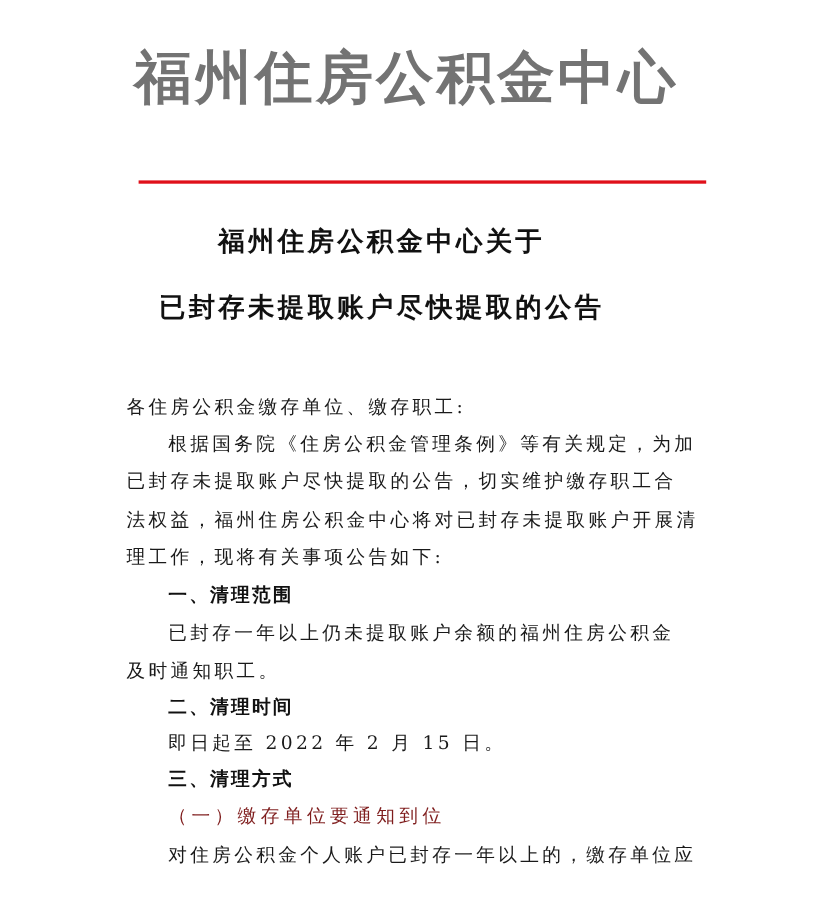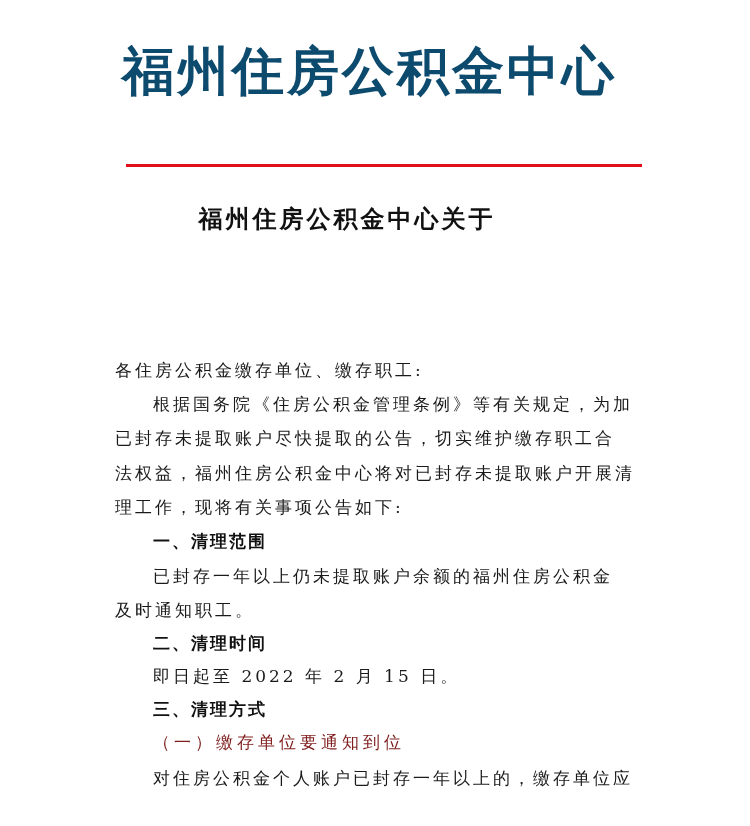--- a/index.html
+++ b/index.html
@@ -79,25 +79,26 @@
     color: #7f1d1d;
   }
   .full { left: 115px; }
   .indent { left: 153px; }
 </style>
 </head>
 <body>
 
 <div class="page">
 
-  <div class="org-header" style="color: #0c4a6e;">福州住房公积金中心</div>
+  <div class="org-header" style="color: #737373;">福州住房公积金中心</div>
 
   <div class="red-rule" style="background: rgb(224, 16, 26);"></div>
 
   <div class="title-line l1">福州住房公积金中心关于</div>
+  <div class="title-line l2">已封存未提取账户尽快提取的公告</div>
 
   <div class="line full" style="top:358px;">各住房公积金缴存单位、缴存职工:</div>
 
   <div class="line indent" style="top:392px;">根据国务院《住房公积金管理条例》等有关规定，为加</div>
   <div class="line full" style="top:426px;">已封存未提取账户尽快提取的公告，切实维护缴存职工合</div>
   <div class="line full" style="top:461px;">法权益，福州住房公积金中心将对已封存未提取账户开展清</div>
   <div class="line full" style="top:495px;">理工作，现将有关事项公告如下:</div>
 
   <div class="line heading indent" style="top:529px;">一、清理范围</div>
   <div class="line indent" style="top:564px;">已封存一年以上仍未提取账户余额的福州住房公积金</div>

